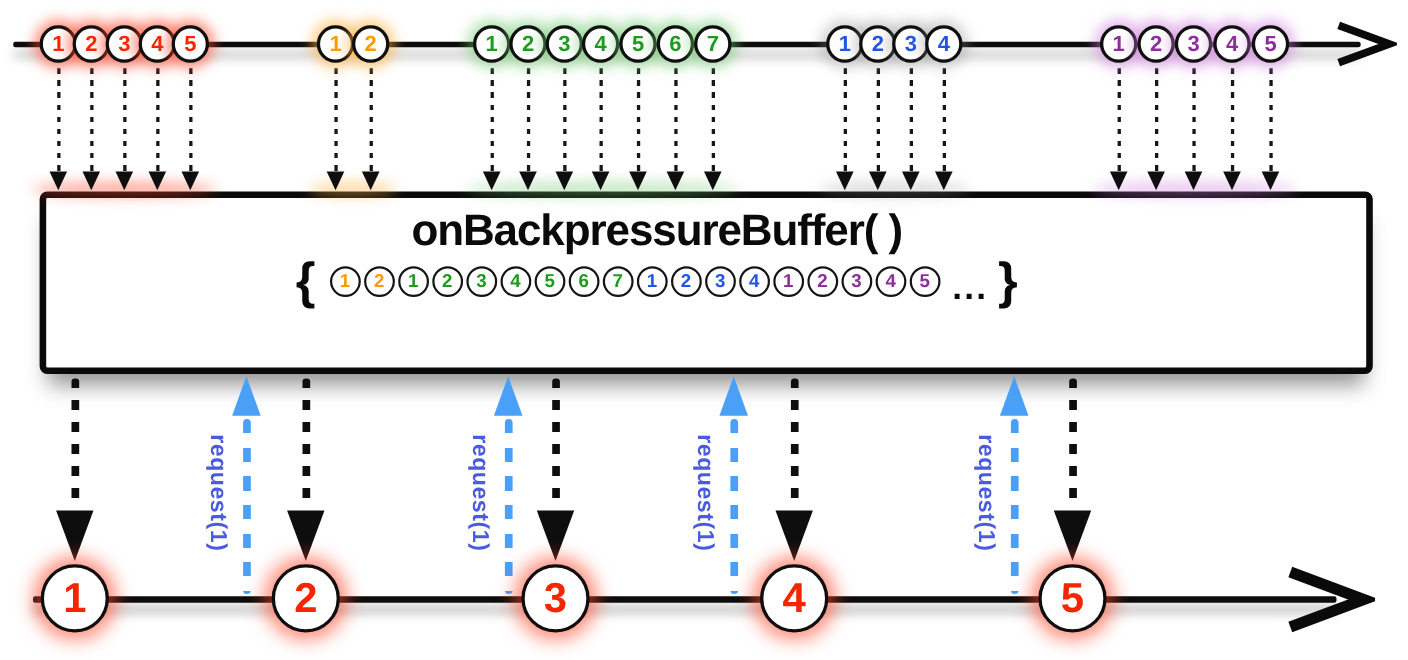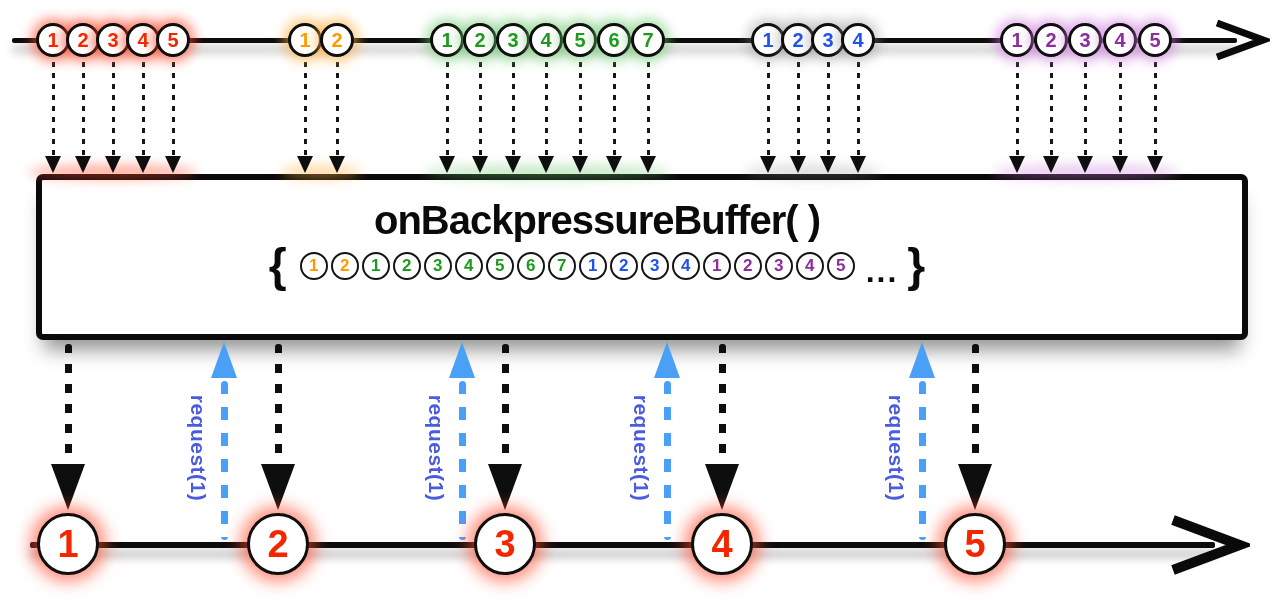--- a/index.html
+++ b/index.html
@@ -44,21 +44,21 @@
     font-weight:bold; font-size:21px; transform:rotate(90deg); z-index:3;
     letter-spacing:0.5px; }
   
   .op-box {
     position:absolute; left:36px; top:174px; width:1212px; height:166px;
     box-sizing:border-box; border:6px solid #0a0a0a; border-radius:7px;
     background:#ffffff; z-index:2;
     box-shadow:0 18px 18px -8px rgba(0,0,0,0.42);
   }
   .op-inner { box-sizing:border-box; width:100%; height:100%;
-    padding:18px 100px 0 10px; display:flex; flex-direction:column;
+    padding:8px 100px 0 10px; display:flex; flex-direction:column;
     align-items:center; }
   .op-title { font-weight:bold; font-size:40px; color:#0a0a0a;
     letter-spacing:-1px; line-height:1.1; }
   .buf-row { display:flex; align-items:center; gap:3px; margin-top:7px; }
   .buf-brace { font-weight:bold; font-size:46px; color:#0a0a0a;
     line-height:0.8; margin-top:-2px; }
   .buf-brace.open { margin-right:10px; }
   .buf-brace.close { margin-left:6px; }
   .buf-ellipsis { font-weight:bold; font-size:32px; color:#0a0a0a;
     letter-spacing:2px; margin-left:8px; margin-top:10px; line-height:0.4; }

